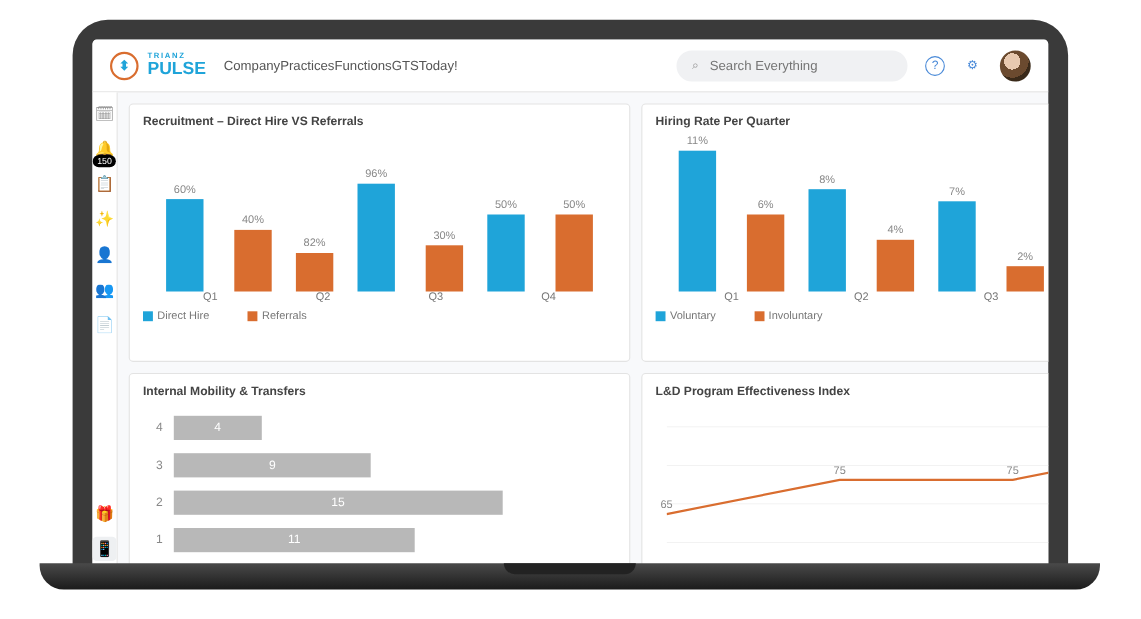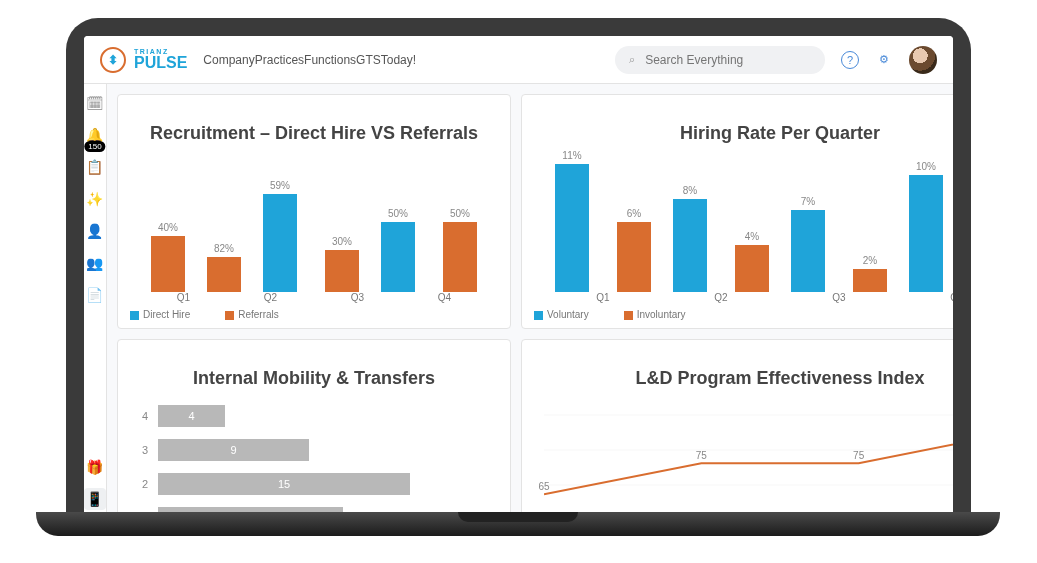--- a/index.html
+++ b/index.html
@@ -40,21 +40,21 @@
   .avatar{width:28px;height:28px;border-radius:50%;background:radial-gradient(circle at 40% 35%,#e8c9b0 0 30%,#6b4a2f 30% 60%,#3a2a1a 60% 100%);cursor:pointer;}
 
   .body{display:flex;flex:1;min-height:0;}
   .sidebar{width:42px;background:#fff;border-right:1px solid var(--border);display:flex;flex-direction:column;align-items:center;padding:8px 0;gap:10px;}
   .sbicon{width:22px;height:22px;display:flex;align-items:center;justify-content:center;color:#888;cursor:pointer;font-size:14px;position:relative;}
   .badge{position:absolute;bottom:-6px;left:50%;transform:translateX(-50%);background:#000000;color:#fff;font-size:8px;padding:1px 4px;border-radius:6px;}
   .sbgap{flex:1;}
 
   .main{flex:1;display:grid;grid-template-columns:1fr 1fr;grid-template-rows:235px 1fr;gap:10px;padding:10px;min-height:0;}
   .card{background:#fff;border:1px solid var(--border);border-radius:4px;padding:8px 12px;display:flex;flex-direction:column;}
-  .title{text-align:center;font-size:18px;font-weight:700;color:#444;margin:20px 0 8px 0;}
+  .title{font-size:11px;font-weight:700;color:#444;margin:2px 0 8px 0;}
 
   
   .chartrow{display:flex;align-items:flex-end;height:140px;padding:0 10px;}
   .cluster{flex:1;display:flex;flex-direction:column;align-items:center;gap:6px;}
   .bars{display:flex;align-items:flex-end;justify-content:center;gap:6px;height:140px;width:100%;}
   .barwrap{display:flex;flex-direction:column;align-items:center;gap:3px;width:56px;}
   .bar{width:34px;}
   .b-blue{background:var(--blue);}
   .b-orange{background:var(--orange);}
   .dlabel{font-size:10px;color:#888;}
@@ -124,37 +124,41 @@
         </div>
 
         <div class="main">
 
           <div class="card">
             <div class="title">Recruitment – Direct Hire VS Referrals</div>
             <div class="chartrow" id="chart0-bars">
                 <div class="cluster">
                   <div class="bars">
                     <div class="barwrap">
+                      <div class="dlabel">60%</div>
+                      <div class="bar b-blue" style="height: 84px;"></div>
+                    </div>
+                    <div class="barwrap">
                       <div class="dlabel">40%</div>
                       <div class="bar b-orange" style="height: 56px;"></div>
                     </div>
                   </div>
                 </div>
                 <div class="cluster">
                   <div class="bars">
                     <div class="barwrap">
                       <div class="dlabel">82%</div>
                       <div class="bar b-orange" style="height: 35px;"></div>
                     </div>
                   </div>
                 </div>
                 <div class="cluster">
                   <div class="bars">
                     <div class="barwrap">
-                      <div class="dlabel">59%</div>
+                      <div class="dlabel">96%</div>
                       <div class="bar b-blue" style="height: 98px;"></div>
                     </div>
                     <div class="barwrap">
                       <div class="dlabel">30%</div>
                       <div class="bar b-orange" style="height: 42px;"></div>
                     </div>
                   </div>
                 </div>
                 <div class="cluster">
                   <div class="bars">

